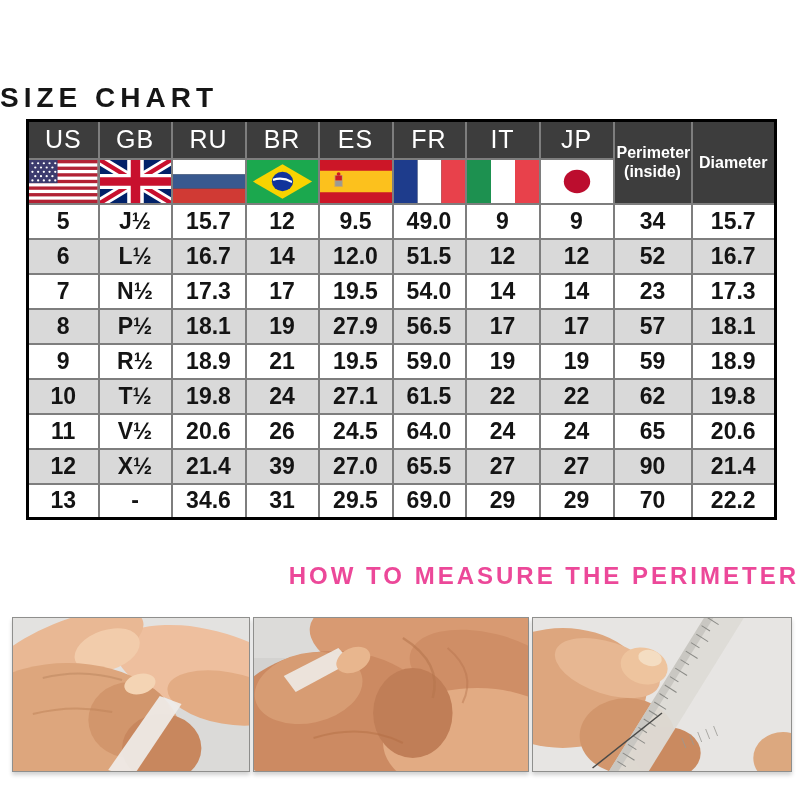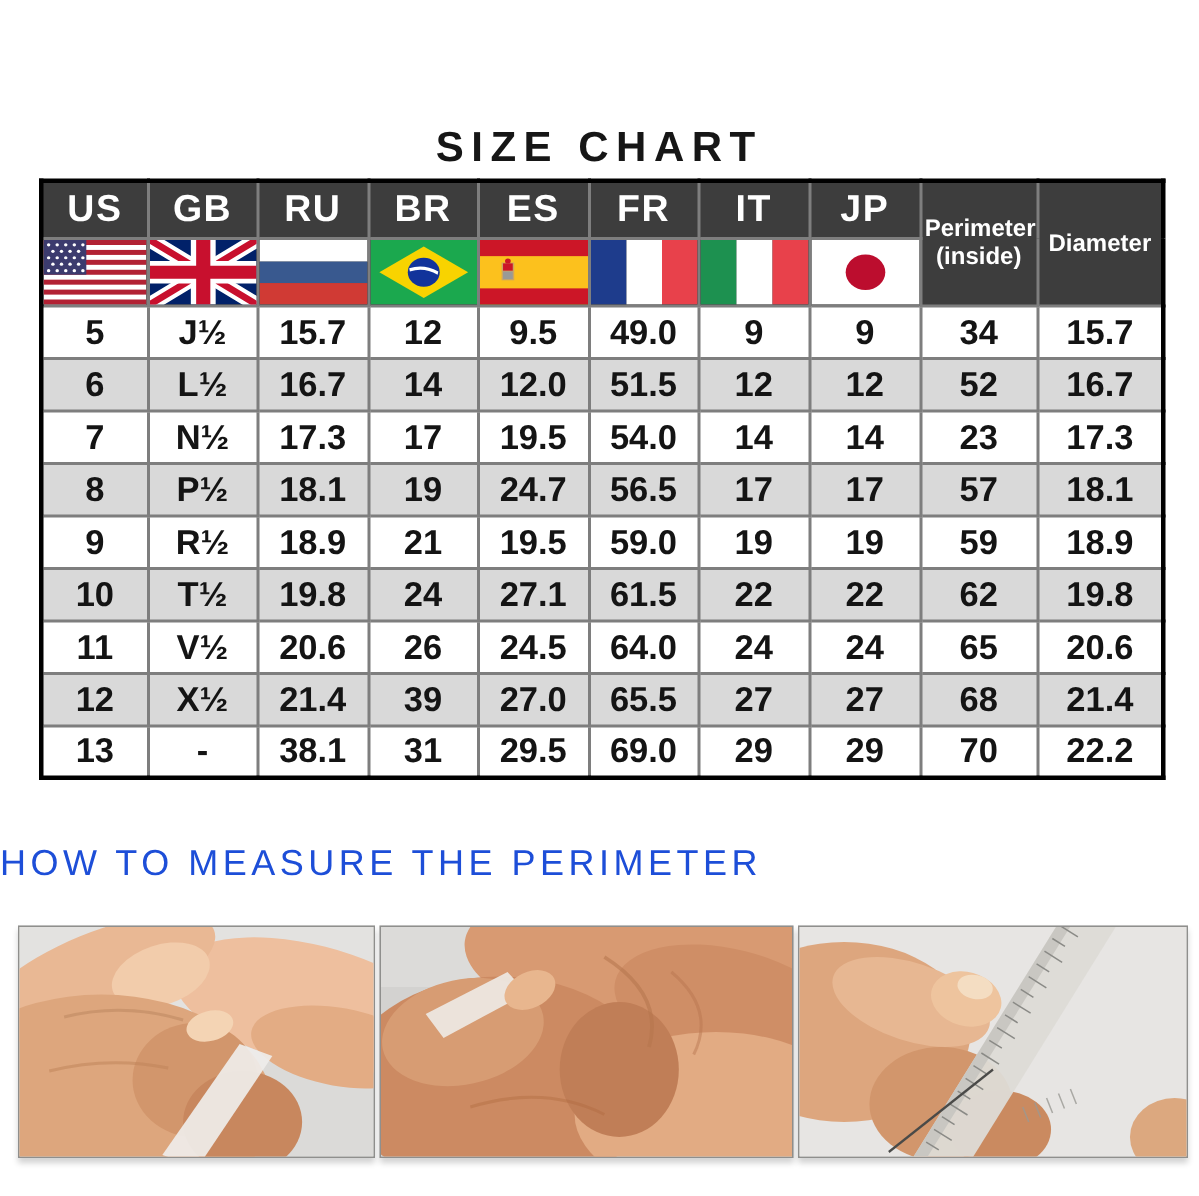--- a/index.html
+++ b/index.html
@@ -3,42 +3,42 @@
 <meta charset="utf-8">
 <style>
   * { margin:0; padding:0; box-sizing:border-box; }
   html,body { background:#ffffff; }
   body {
     width:799px; height:797px; position:relative; overflow:hidden;
     font-family:"Liberation Sans", sans-serif;
   }
   .page-title {
     position:absolute; top:82px; left:0; width:100%;
-    text-align:center; font-size:28px; font-weight:bold;
+    text-align:left; font-size:28px; font-weight:bold;
     letter-spacing:5px; color:#161616;
   }
   table.size-table {
     position:absolute; left:26px; top:119px; width:748px;
     border-collapse:collapse; table-layout:fixed;
     border:3px solid #000000;
   }
   .size-table th, .size-table td {
     border:2px solid #7e7e7e; text-align:center; vertical-align:middle; padding:0;
   }
   .size-table thead th { background:#3d3d3d; color:#ffffff; }
-  .size-table thead th.code { font-size:25px; font-weight:bold; height:38px; letter-spacing:1px; }
+  .size-table thead th.code { font-size:25px; font-weight:normal; height:38px; letter-spacing:1px; }
   .size-table thead th.flag-cell { height:45px; padding:0; }
   .size-table thead th.span-col { font-size:16px; font-weight:bold; line-height:1.2; padding:0 2px; }
   .size-table td { font-size:23px; font-weight:bold; color:#141414; height:35px; background:#ffffff; }
   .size-table tr.alt td { background:#d9d9d9; }
   .flag-svg { display:block; width:100%; height:100%; }
   .measure-title {
     position:absolute; top:562px; left:0; width:100%;
-    text-align:left; font-size:24px; font-weight:normal;
-    letter-spacing:3px; color:#1d4ed8;
+    text-align:right; font-size:24px; font-weight:bold;
+    letter-spacing:3px; color:#ec4899;
   }
   .photos {
     position:absolute; left:12px; top:617px; width:783px; height:155px;
     display:flex; gap:3px;
   }
   .photo { height:155px; border:1px solid #8f8f8d; background:#dededc; box-shadow:0 3px 4px rgba(0,0,0,0.18); }
   .photo svg { display:block; width:100%; height:100%; }
 </style>
 </head>
 <body>
@@ -206,21 +206,21 @@
         <td>14</td>
         <td>14</td>
         <td>23</td>
         <td>17.3</td>
       </tr>
       <tr class="alt">
         <td>8</td>
         <td>P½</td>
         <td>18.1</td>
         <td>19</td>
-        <td>24.7</td>
+        <td>27.9</td>
         <td>56.5</td>
         <td>17</td>
         <td>17</td>
         <td>57</td>
         <td>18.1</td>
       </tr>
       <tr>
         <td>9</td>
         <td>R½</td>
         <td>18.9</td>
@@ -258,27 +258,27 @@
       </tr>
       <tr class="alt">
         <td>12</td>
         <td>X½</td>
         <td>21.4</td>
         <td>39</td>
         <td>27.0</td>
         <td>65.5</td>
         <td>27</td>
         <td>27</td>
-        <td>68</td>
+        <td>90</td>
         <td>21.4</td>
       </tr>
       <tr>
         <td>13</td>
         <td>-</td>
-        <td>38.1</td>
+        <td>34.6</td>
         <td>31</td>
         <td>29.5</td>
         <td>69.0</td>
         <td>29</td>
         <td>29</td>
         <td>70</td>
         <td>22.2</td>
       </tr>
     </tbody>
 </table>

